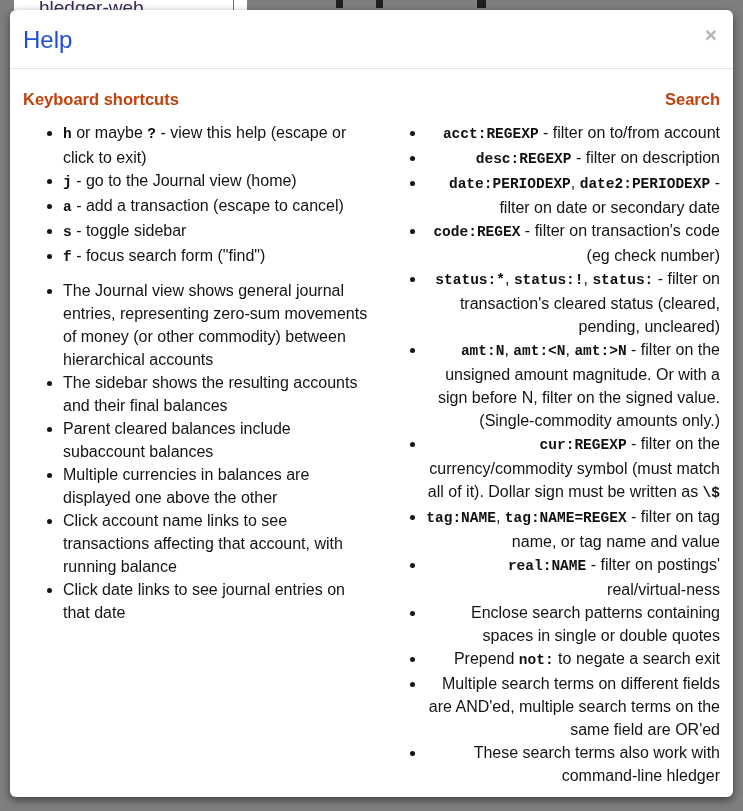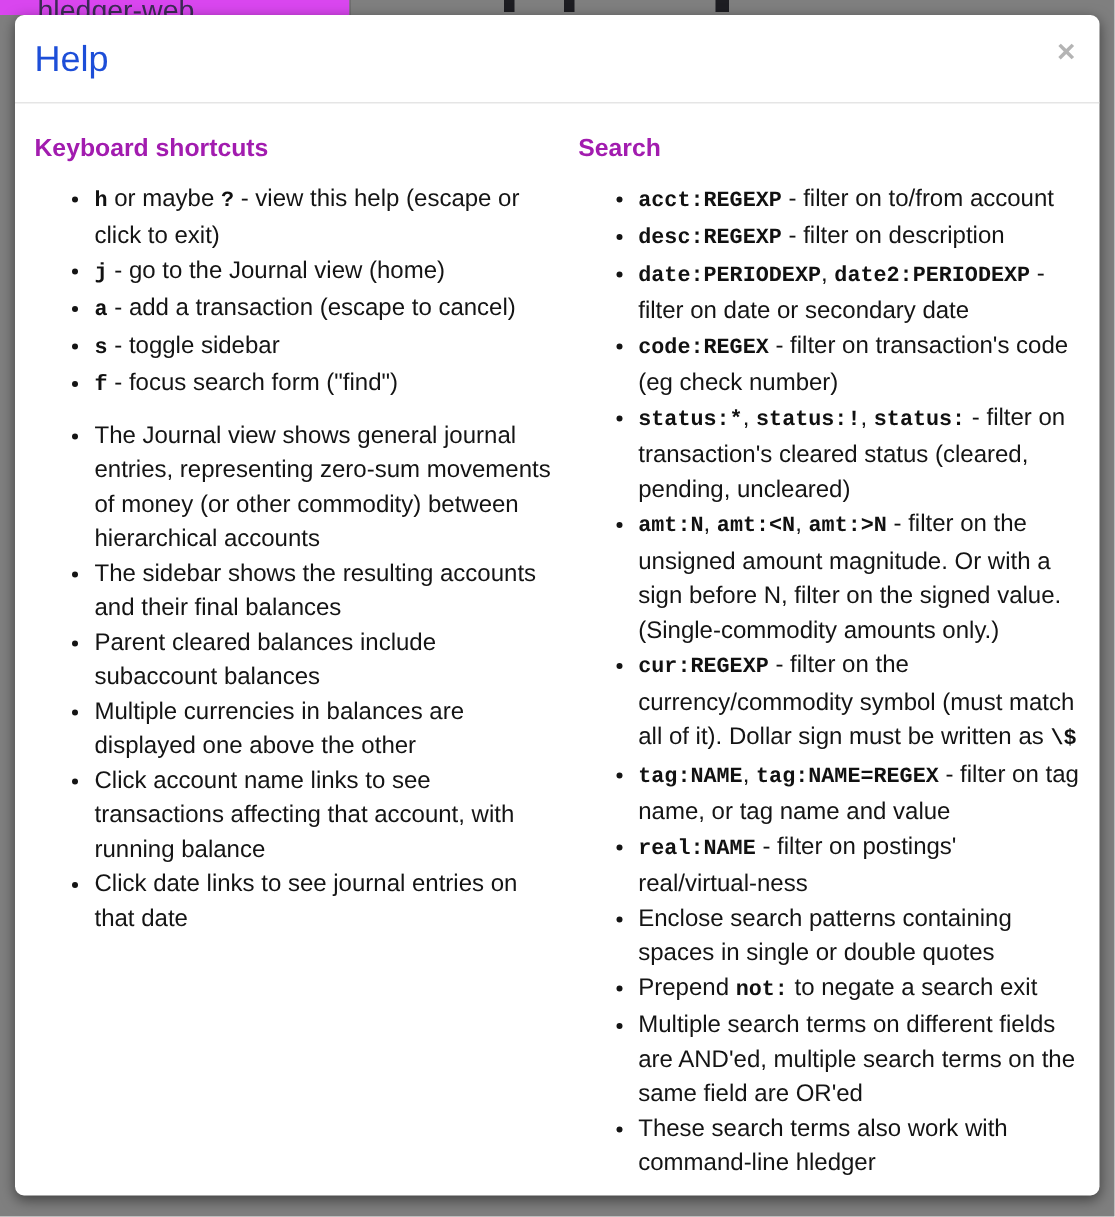--- a/index.html
+++ b/index.html
@@ -5,22 +5,22 @@
   html,body{margin:0;padding:0;}
   body{
     width:743px;height:811px;position:relative;overflow:hidden;
     background:#7f7f7f;
     font-family:"Liberation Sans", sans-serif;
     -webkit-font-smoothing:antialiased;
   }
   
   .backdrop{position:absolute;inset:0;z-index:1;}
   .bg-navbar-left{
-    position:absolute;left:0;top:0;width:233px;height:10px;
-    background:#d946ef;overflow:hidden;
+    position:absolute;left:14px;top:0;width:233px;height:10px;
+    background:#ffffff;overflow:hidden;
   }
   .bg-brand{
     position:absolute;left:25px;top:-2px;
     font-size:19px;line-height:19px;color:#3c2a55;font-weight:400;
     white-space:nowrap;
   }
   .bg-vdivider{position:absolute;left:233px;top:0;width:1px;height:10px;background:#6f6f6f;}
   .bg-letter{position:absolute;top:0;height:8px;background:#1d1d22;}
   .bg-letter.l1{left:336px;width:7px;}
   .bg-letter.l2{left:376px;width:7px;}
@@ -46,23 +46,23 @@
     border:0;background:transparent;padding:0;cursor:pointer;
     font-size:21px;font-weight:700;line-height:1;color:#b4b4b4;
     font-family:"Liberation Sans", sans-serif;
   }
   .modal-body{
     display:flex;flex-direction:row;
     padding:19px 13px 0 13px;
     font-size:16px;line-height:23px;
   }
   .col{width:50%;box-sizing:border-box;}
-  .col-right{padding-left:14px;}
+  .col-right{padding-left:14px;text-align:right;}
   .section-heading{
-    margin:18px 0 10px 0;font-size:16.5px;font-weight:700;line-height:23px;color:#a21caf;
+    margin:18px 0 10px 0;font-size:16.5px;font-weight:700;line-height:23px;color:#c2410c;
   }
   .section:first-child .section-heading{margin-top:0;}
   ul.help-list{
     margin:10px 0 10px 0;padding:0 0 0 40px;list-style:disc;
   }
   ul.help-list li{margin:0;padding:0;}
   code.term{
     font-family:"Liberation Mono", monospace;
     font-weight:700;font-size:14.5px;color:#111;
     background:transparent;padding:0;white-space:nowrap;

